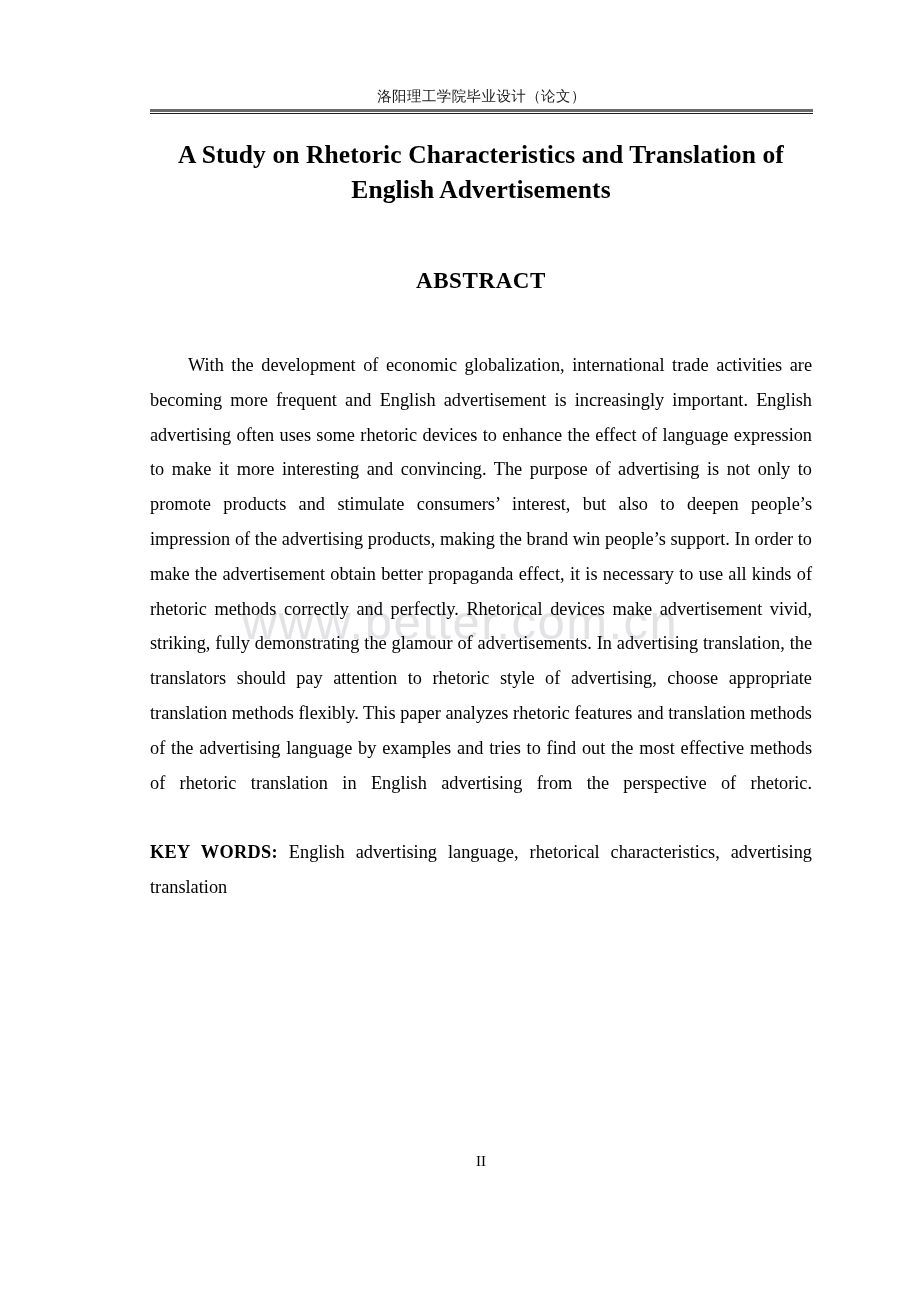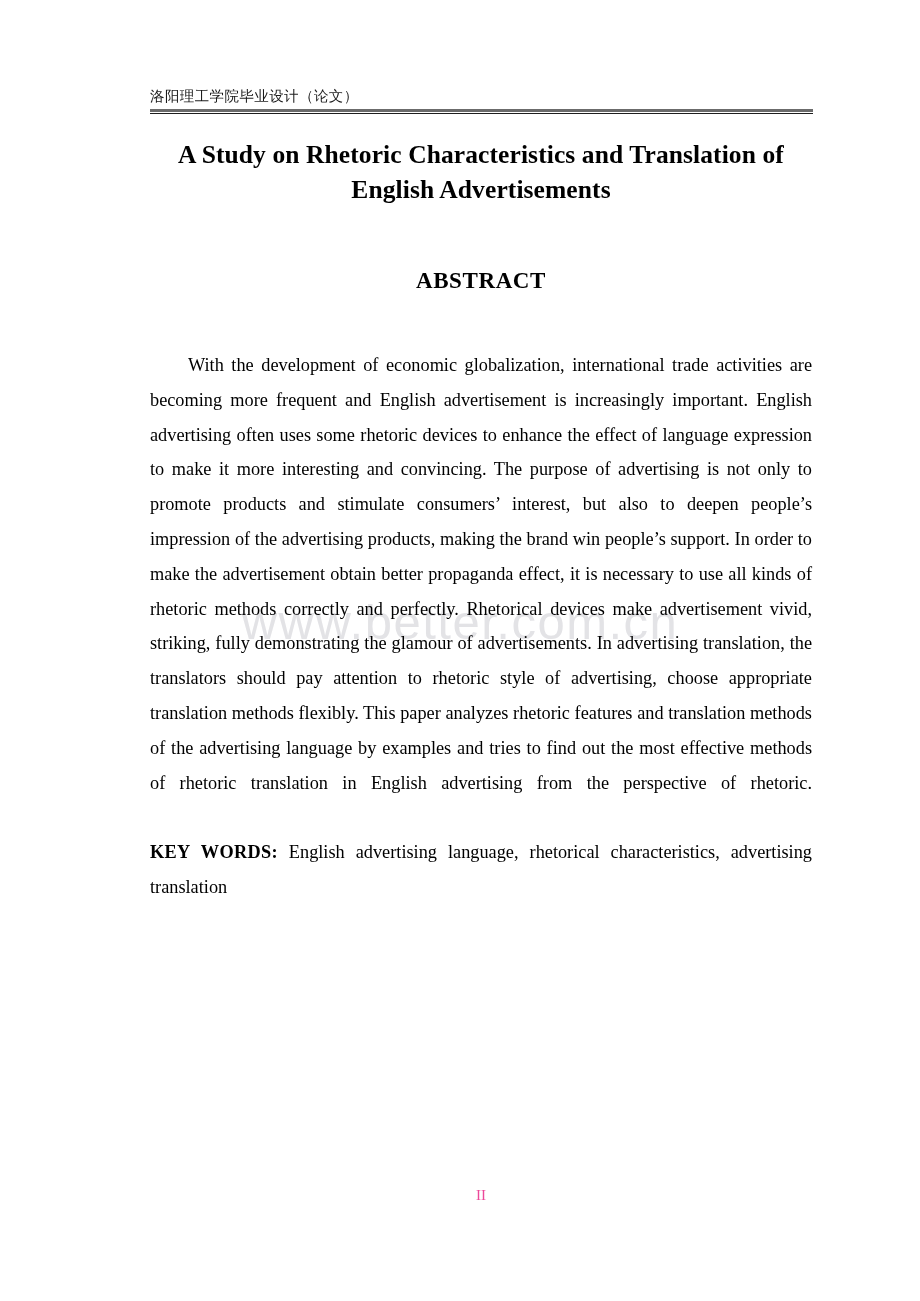--- a/index.html
+++ b/index.html
@@ -45,21 +45,21 @@
 
   
   .header-zone {
     position: absolute;
     left: 150px;
     top: 86px;
     width: 663px;
     z-index: 2;
   }
   .header-text {
-    text-align: left;
+    text-align: center;
     font-family: "DejaVu Sans", "Liberation Sans", sans-serif;
     font-size: 14.5px;
     line-height: 20px;
     color: #1a1a1a;
     letter-spacing: 0.4px;
     white-space: nowrap;
   }
   .header-rule {
     margin-top: 3px;
     height: 0;
@@ -128,26 +128,26 @@
   .kw-label {
     font-weight: bold;
     letter-spacing: 0.3px;
     margin-top: 12px;
   }
 
   
   .footer {
     position: absolute;
     left: 150px;
-    top: 1185px;
+    top: 1151px;
     width: 662px;
     text-align: center;
     font-size: 15px;
     line-height: 20px;
-    color: #ec4899;
+    color: #000000;
     z-index: 2;
   }
 </style>
 </head>
 <body>
 
 <div class="page">
 
   <div class="watermark">www.better.com.cn</div>
 

